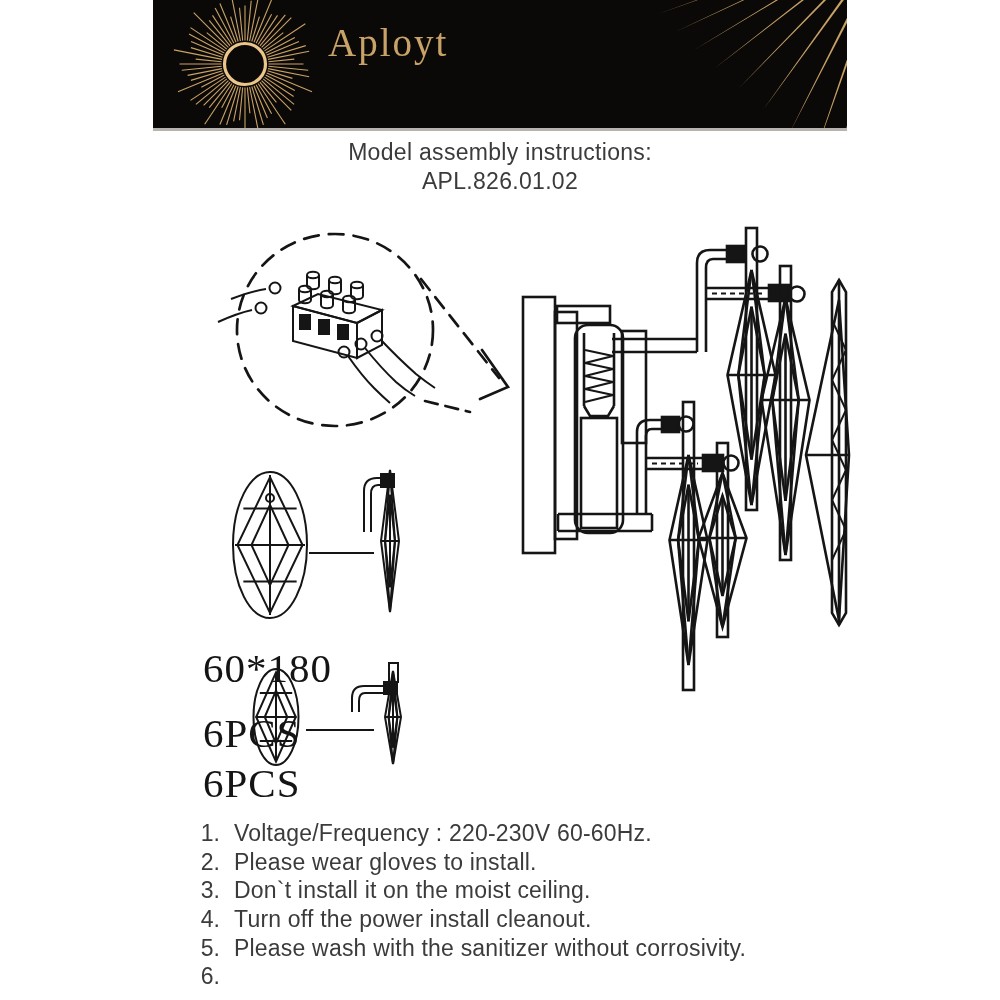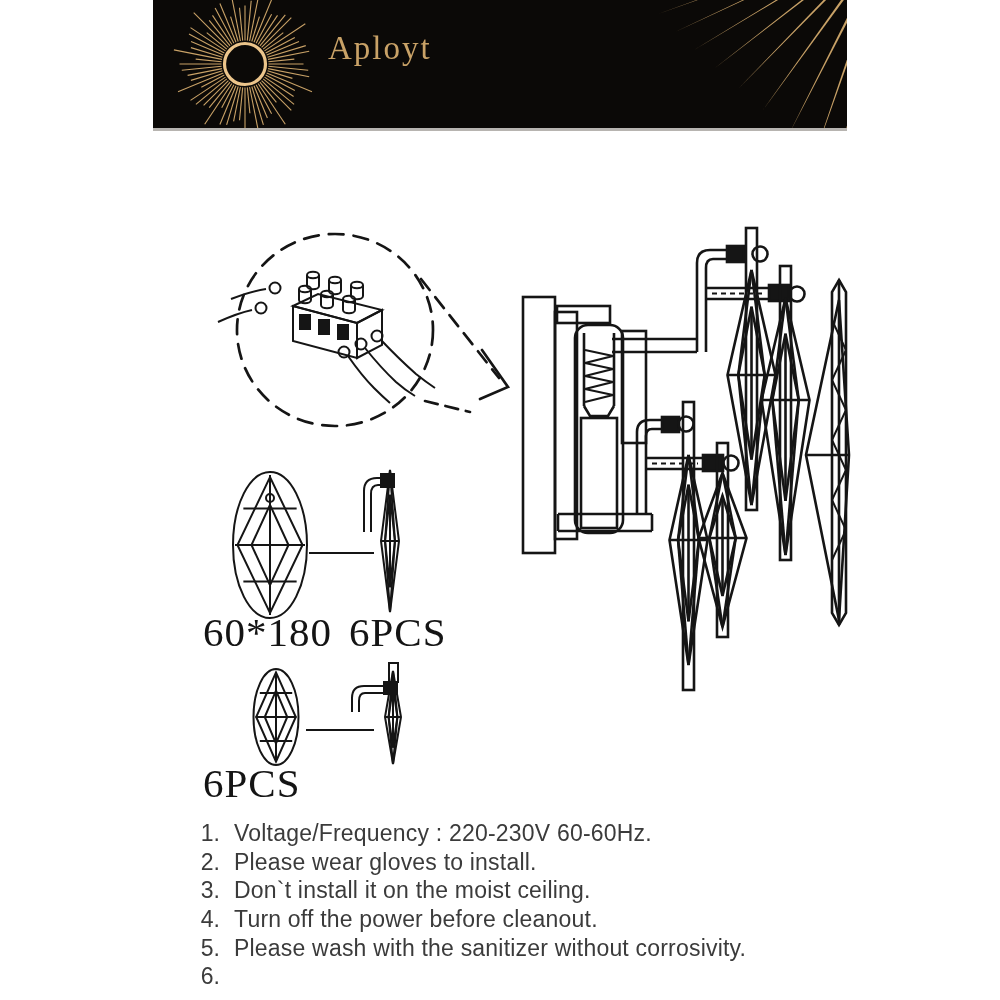--- a/index.html
+++ b/index.html
@@ -3,36 +3,36 @@
 <meta charset="utf-8">
 <style>
   html,body{margin:0;padding:0;background:#ffffff;}
   .page{position:relative;width:1000px;height:1000px;background:#ffffff;
         font-family:"Liberation Sans",sans-serif;overflow:hidden;}
 
   
   .banner{position:absolute;left:153px;top:0;width:694px;height:128px;
           background:#0b0907;overflow:hidden;border-bottom:3px solid #b7b4b0;}
   .banner svg{position:absolute;left:0;top:0;}
-  .brand{position:absolute;left:175px;top:30px;
-         font-family:"Liberation Serif",serif;font-size:33px;font-weight:400;
+  .brand{position:absolute;left:175px;top:20px;
+         font-family:"Liberation Serif",serif;font-size:39px;font-weight:400;
          letter-spacing:2px;color:#c9a267;}
 
   
   .title-block{position:absolute;left:153px;top:138px;width:694px;text-align:center;
                color:#3b3b3b;font-size:23px;line-height:29px;letter-spacing:.3px;}
 
   
   .diagram{position:absolute;left:0;top:0;width:1000px;height:1000px;}
 
   
   .spec-label{position:absolute;display:flex;gap:17px;color:#141414;
               font-family:"Liberation Serif",serif;font-size:41px;font-weight:400;
               letter-spacing:1px;white-space:nowrap;}
-  .spec-label.one{left:203px;top:608px;}
+  .spec-label.one{left:203px;top:644px;flex-direction:column;}
   .spec-label.two{left:203px;top:759px;}
 
   
   .instructions{position:absolute;left:190px;top:820px;color:#3b3b3b;font-size:23px;}
   .instructions .row{display:flex;height:28.7px;align-items:baseline;}
   .instructions .num{width:30px;text-align:right;margin-right:14px;flex:none;}
   .instructions .txt{letter-spacing:.2px;white-space:nowrap;}
 </style>
 </head>
 <body>
@@ -121,20 +121,24 @@
           <polygon points="737.7,-70.5 742.3,-69.5 680,188" fill="#c9a267"></polygon>
           <polygon points="737.4,-70.4 742.6,-69.6 698,218" fill="#c9a267"></polygon>
           <polygon points="737.2,-70.2 742.8,-69.8 712,250" fill="#c9a267"></polygon>
           <polygon points="737.0,-70.1 743.0,-69.9 724,285" fill="#c9a267"></polygon>
           <polygon points="736.8,-70.1 743.2,-69.9 733,320" fill="#c9a267"></polygon>
         </g>
     </svg>
     <div class="brand">Aployt</div>
   </header>
 
+  <div class="title-block">
+    <div>Model assembly instructions:</div>
+    <div>APL.826.01.02</div>
+  </div>
 
   <svg class="diagram" viewBox="0 0 1000 1000">
 
     <g fill="none" stroke="#151515" stroke-width="2.7" stroke-linecap="round">
       <ellipse cx="335" cy="330" rx="98" ry="96" stroke-dasharray="15 10"></ellipse>
       <line x1="421" y1="279" x2="499" y2="378" stroke-dasharray="14 9"></line>
       <line x1="425" y1="401" x2="470" y2="412" stroke-dasharray="13 8"></line>
       <path d="M482,350 L508,387 L480,399"></path>
     </g>
 
@@ -334,21 +338,21 @@
     <div class="row">
       <span class="num">2.</span>
       <span class="txt">Please wear gloves to install.</span>
     </div>
     <div class="row">
       <span class="num">3.</span>
       <span class="txt">Don`t install it on the moist ceiling.</span>
     </div>
     <div class="row">
       <span class="num">4.</span>
-      <span class="txt">Turn off the power before cleanout.</span>
+      <span class="txt">Turn off the power install cleanout.</span>
     </div>
     <div class="row">
       <span class="num">5.</span>
       <span class="txt">Please wash with the sanitizer without corrosivity.</span>
     </div>
     <div class="row">
       <span class="num">6.</span>
     </div>
   </div>
 

